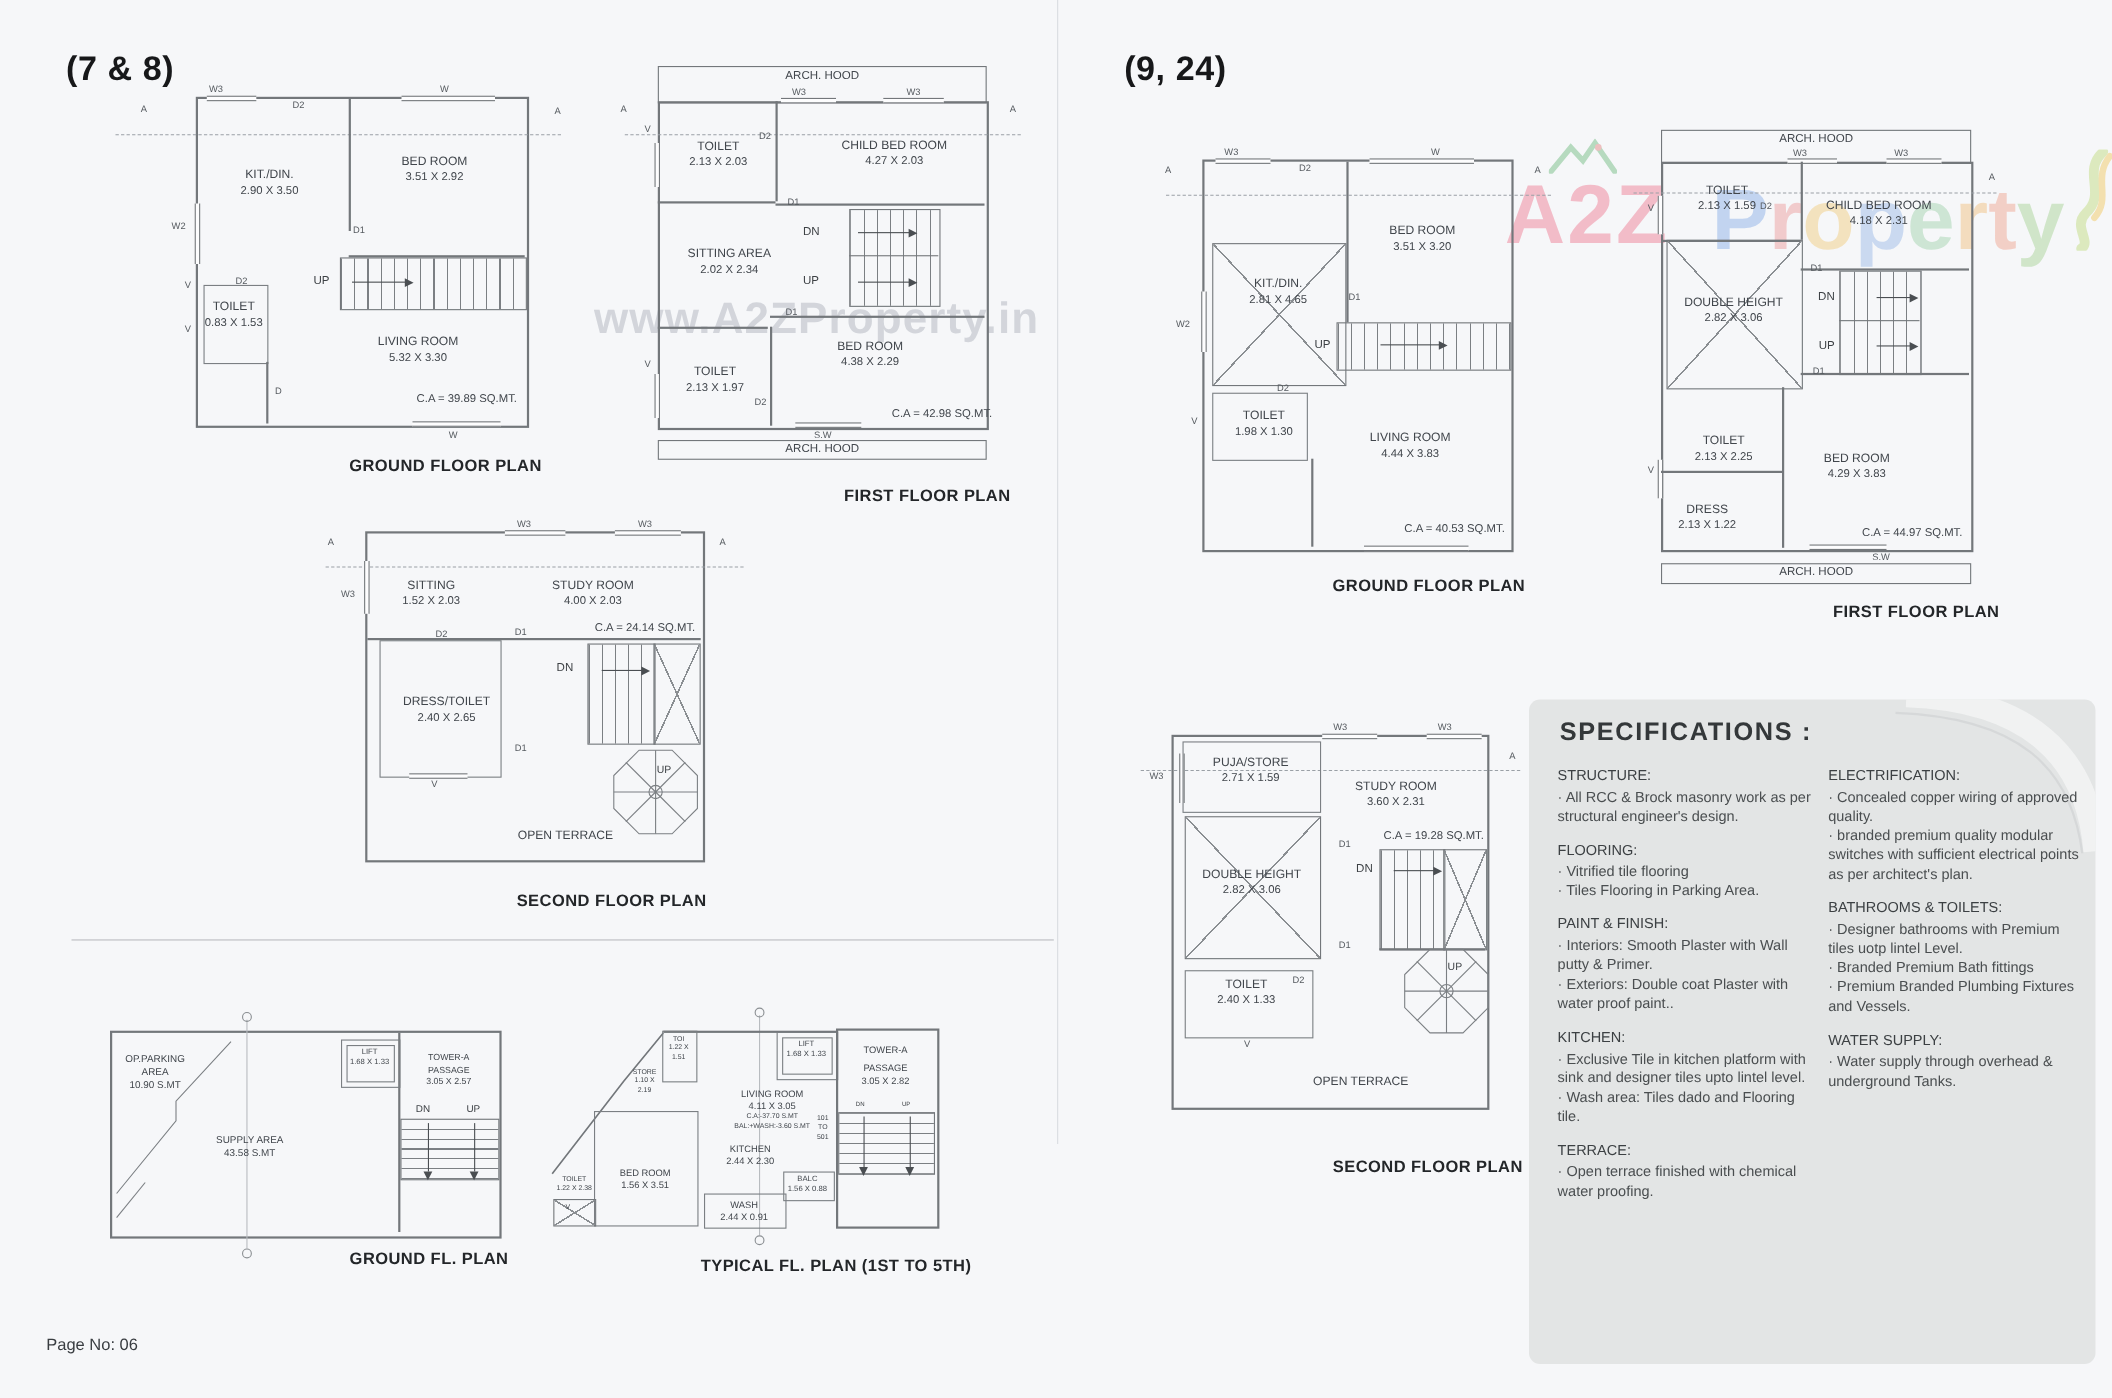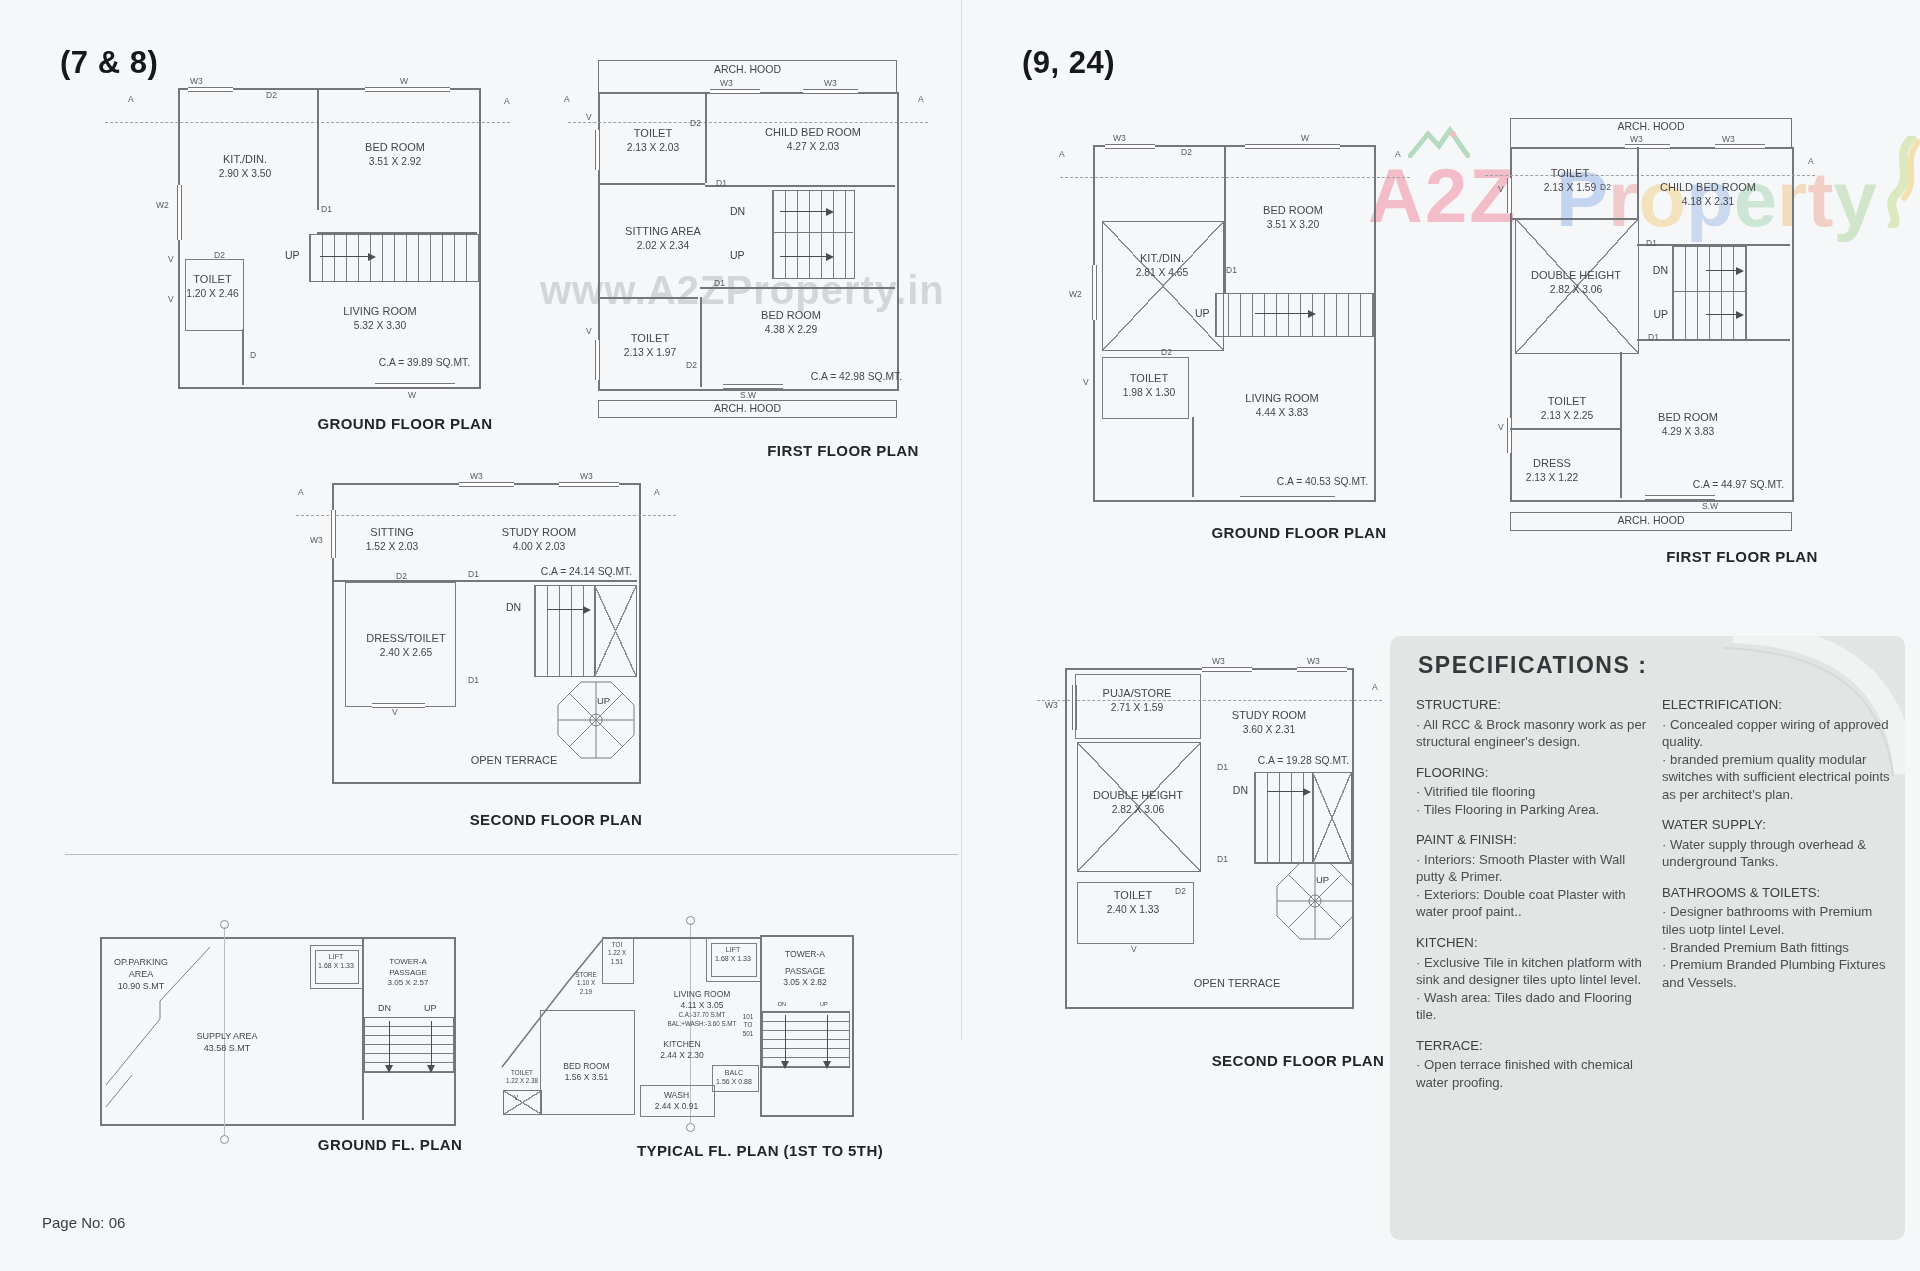--- a/index.html
+++ b/index.html
@@ -89,21 +89,21 @@
   <div class="lbl" style="left:0;top:62px;width:130px">
     <div>KIT./DIN.</div>
     <div class="dim">2.90 X 3.50</div>
   </div>
   <div class="lbl" style="left:150px;top:50px;width:130px">
     <div>BED ROOM</div>
     <div class="dim">3.51 X 2.92</div>
   </div>
   <div class="lbl" style="left:-15px;top:182px;width:95px">
     <div>TOILET</div>
-    <div class="dim">1.20 X 2.46</div>
+    <div class="dim">0.83 X 1.53</div>
   </div>
   <div class="lbl" style="left:135px;top:214px;width:130px">
     <div>LIVING ROOM</div>
     <div class="dim">5.32 X 3.30</div>
   </div>
   <div class="lbl rt dim" style="left:130px;top:266px;width:160px">C.A = 39.89 SQ.MT.</div>
   <span class="tag" style="left:10px;top:-14px">W3</span>
   <span class="tag" style="left:86px;top:0">D2</span>
   <span class="tag" style="left:220px;top:-14px">W</span>
   <span class="tag" style="left:-52px;top:4px">A</span>
@@ -553,23 +553,23 @@
       <div>· Open terrace finished with chemical water proofing.</div>
     </div>
   </div>
   <div class="speccol" style="left:272px;width:232px">
     <div class="specsec">
       <div class="sh">ELECTRIFICATION:</div>
       <div>· Concealed copper wiring of approved quality.</div>
       <div>· branded premium quality modular switches with sufficient electrical points as per architect's plan.</div>
     </div>
     <div class="specsec">
-      <div class="sh">WATER SUPPLY:</div>
-      <div>· Water supply through overhead &amp; underground Tanks.</div>
-    </div>
-    <div class="specsec">
       <div class="sh">BATHROOMS &amp; TOILETS:</div>
       <div>· Designer bathrooms with Premium tiles uotp lintel Level.</div>
       <div>· Branded Premium Bath fittings</div>
       <div>· Premium Branded Plumbing Fixtures and Vessels.</div>
     </div>
+    <div class="specsec">
+      <div class="sh">WATER SUPPLY:</div>
+      <div>· Water supply through overhead &amp; underground Tanks.</div>
+    </div>
   </div>
 </div>
 
 </body></html>

